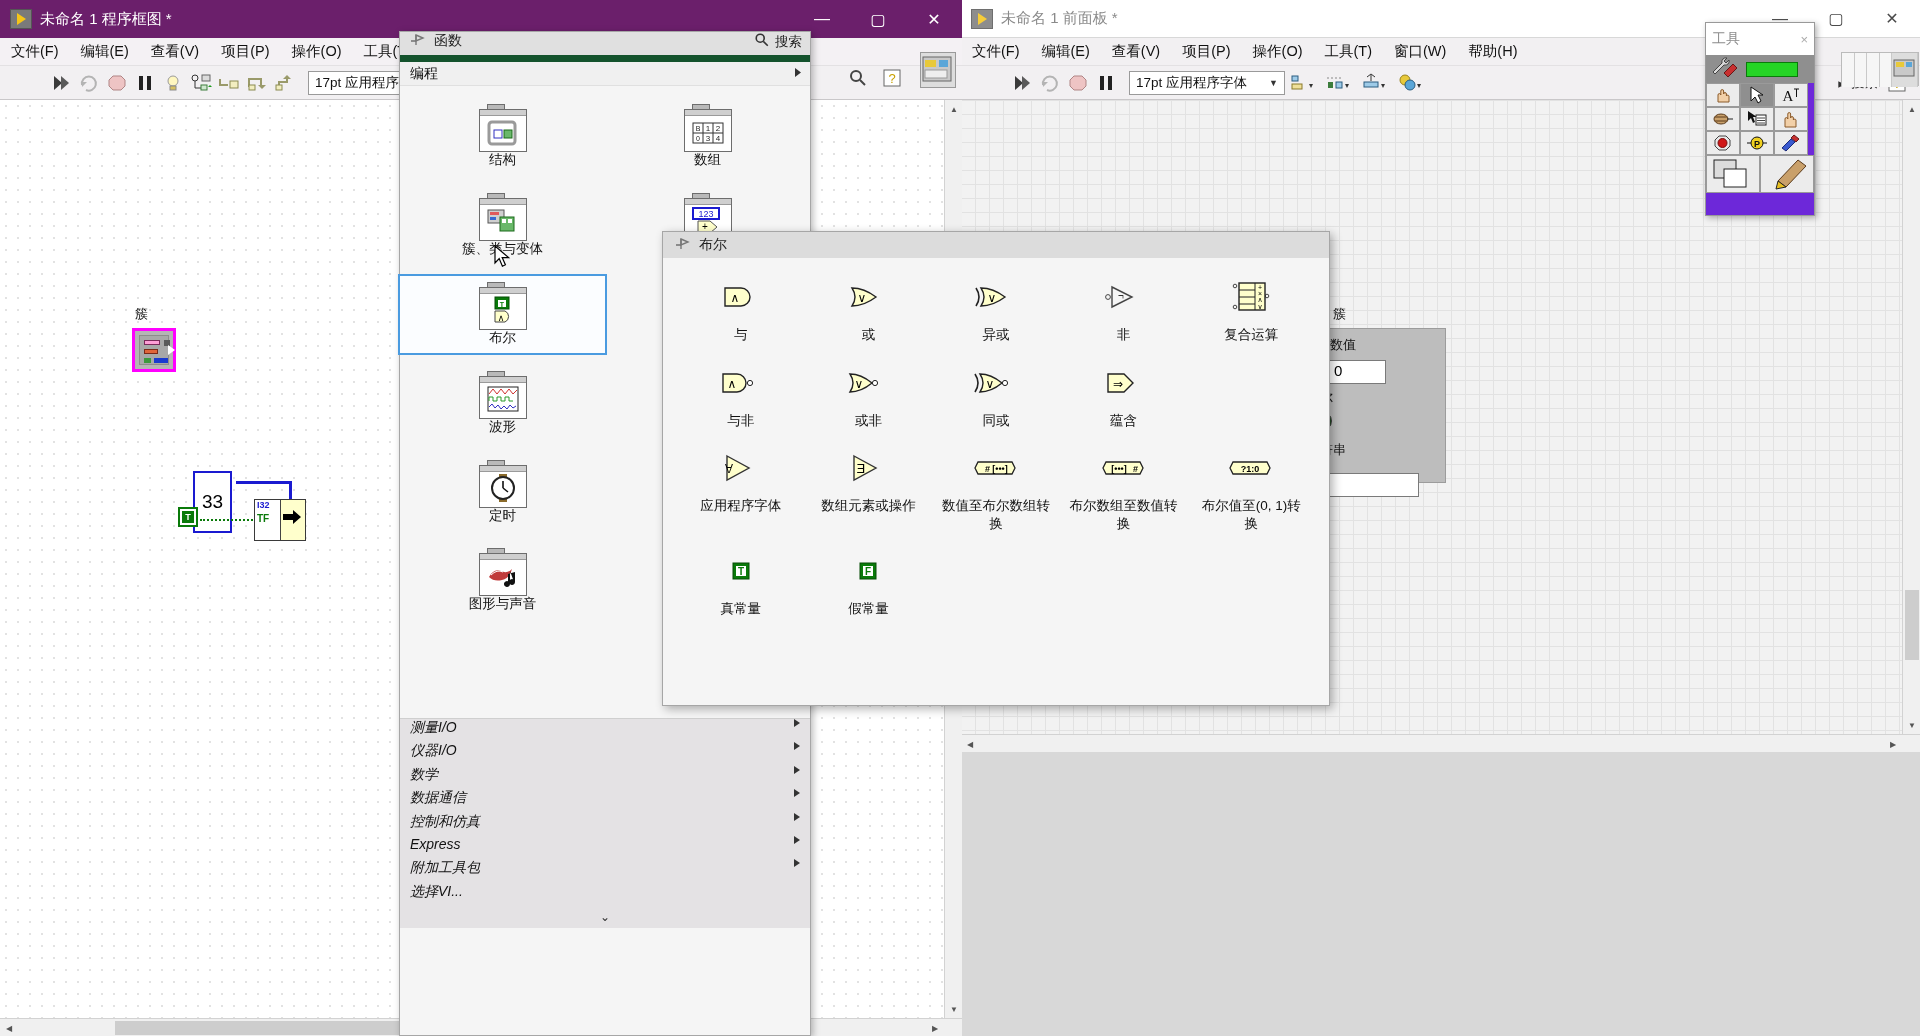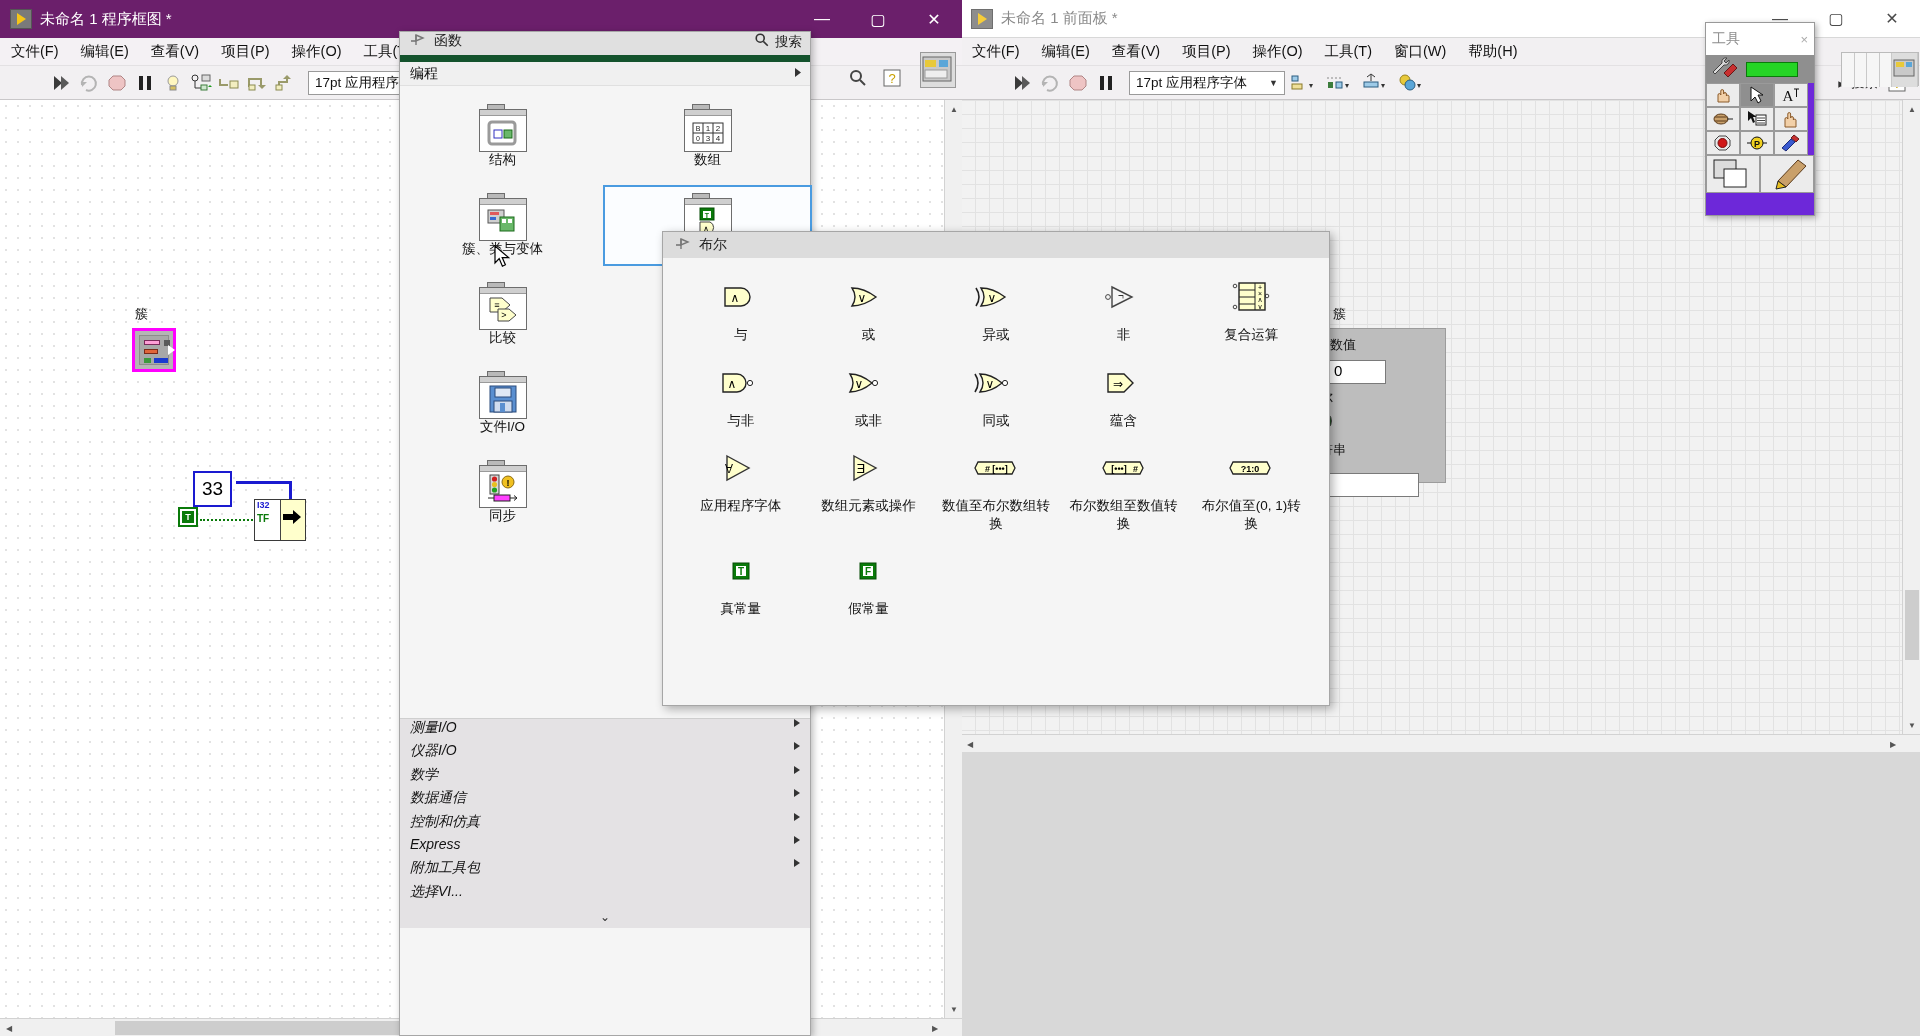--- a/index.html
+++ b/index.html
@@ -114,21 +114,21 @@
     position: absolute; width: 44px; height: 44px;
     border: 3px solid #ff00ff; background: #b5b5b5;
   }
   .cluster-term .inner {
     position: absolute; inset: 4px; background: #a8a8a8; border: 1px solid #8c8c8c;
   }
   .ct-bar { position:absolute; }
 
   .num-const {
     position: absolute; border: 2px solid #1a1ad0; background: #fff;
-    font-size: 19px; color: #000; padding: 5px 7px; font-family: "Liberation Sans", sans-serif; text-align: center;
+    font-size: 19px; color: #000; padding: 18px 7px; font-family: "Liberation Sans", sans-serif; text-align: center;
   }
   .bool-const {
     position: absolute; width: 20px; height: 20px; border: 2px solid #0a7a0a;
     background: #fff; display:flex; align-items:center; justify-content:center;
   }
   .bool-const i {
     width: 12px; height: 12px; background: #0a7a0a; color:#fff; font-size:9px;
     display:flex;align-items:center;justify-content:center; font-style:normal; font-weight:bold;
   }
   .sel-node {
@@ -644,20 +644,34 @@
               <rect x="4" y="10" width="6" height="3" fill="#3a6ad0"></rect>
               <rect x="14" y="10" width="14" height="14" fill="#6ab86a" stroke="#1a6a1a"></rect>
               <rect x="16" y="12" width="4" height="4" fill="#fff"></rect>
               <rect x="22" y="12" width="4" height="4" fill="#fff"></rect>
             </svg>
           </div>
         </div>
         <span class="cap">簇、类与变体</span>
       </div>
 
+      <div class="pal-cell">
+        <div class="folder">
+          <div class="tab"></div>
+            <div class="body">
+            <svg class="fico" width="36" height="30" viewBox="0 0 36 30">
+              <rect x="3" y="2" width="26" height="11" fill="#fff" stroke="#1a1ad0" stroke-width="2"></rect>
+              <text x="16" y="11" font-size="9" text-anchor="middle" fill="#1a1ad0" font-family="Liberation Sans">123</text>
+              <path d="M8 15 h12 l7 6 l-7 6 h-12 z" fill="#ffffcc" stroke="#555"></path>
+              <text x="15" y="24" font-size="10" text-anchor="middle" fill="#000">+</text>
+            </svg>
+          </div>
+        </div>
+        <span class="cap">数值</span>
+      </div>
 
       <div class="pal-cell sel">
         <div class="folder">
           <div class="tab"></div>
             <div class="body">
             <svg class="fico" width="34" height="30" viewBox="0 0 34 30">
               <rect x="9" y="2" width="14" height="12" fill="#0a7a0a" stroke="#064d06"></rect>
               <rect x="12" y="5" width="8" height="7" fill="#fff"></rect>
               <text x="16" y="11.5" font-size="7" text-anchor="middle" fill="#0a7a0a" font-weight="bold">T</text>
               <path d="M9 16 h10 a6 6 0 0 1 0 11 h-10 z" fill="#ffffcc" stroke="#444"></path>
@@ -740,20 +754,33 @@
               <circle cx="22" cy="9" r="6" fill="#f0c020" stroke="#8a6a10"></circle>
               <text x="22" y="13" font-size="9" text-anchor="middle" fill="#000" font-weight="bold">!</text>
               <rect x="8" y="22" width="16" height="6" fill="#ff40ff" stroke="#222"></rect>
               <path d="M2 25 h6 M24 25 h7 l-3 -2.5 M28 27.5 l3 -2.5" stroke="#222" fill="none"></path>
             </svg>
           </div>
         </div>
         <span class="cap">同步</span>
       </div>
 
+      <div class="pal-cell">
+        <div class="folder">
+          <div class="tab"></div>
+            <div class="body">
+            <svg class="fico" width="34" height="28" viewBox="0 0 34 28">
+              <path d="M3 14 q5 -9 12 -6 q6 3 11 -2 q-2 9 -10 11 q-8 2 -13 -3 z" fill="#c03a3a"></path>
+              <path d="M5 12 q6 -6 12 -3" stroke="#fff" fill="none"></path>
+              <path d="M24 8 v13 a3 3 0 1 1 -2 -2.8 V11 l7 -2 v10 a3 3 0 1 1 -2 -2.8" fill="#111"></path>
+            </svg>
+          </div>
+        </div>
+        <span class="cap">图形与声音</span>
+      </div>
 
       <div class="pal-cell">
         <div class="folder">
           <div class="tab"></div>
             <div class="body">
             <svg class="fico" width="32" height="30" viewBox="0 0 32 30">
               <rect x="4" y="2" width="22" height="20" fill="#fff" stroke="#444"></rect>
               <path d="M7 6 h16 M7 9 h16 M7 12 h11" stroke="#777"></path>
               <rect x="6" y="14" width="8" height="6" fill="#d8d8ee" stroke="#667"></rect>
               <rect x="2" y="22" width="28" height="6" fill="#cfcfcf" stroke="#444"></rect>

